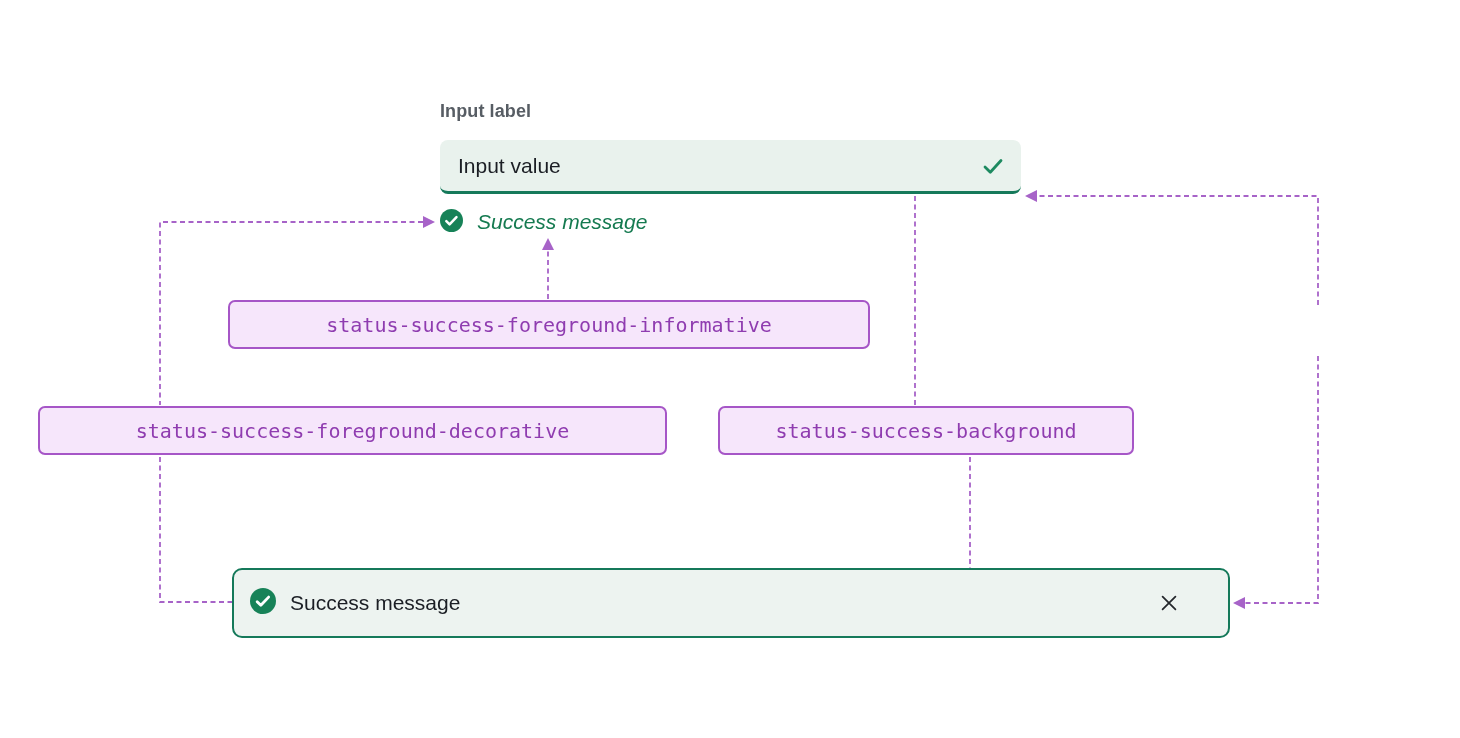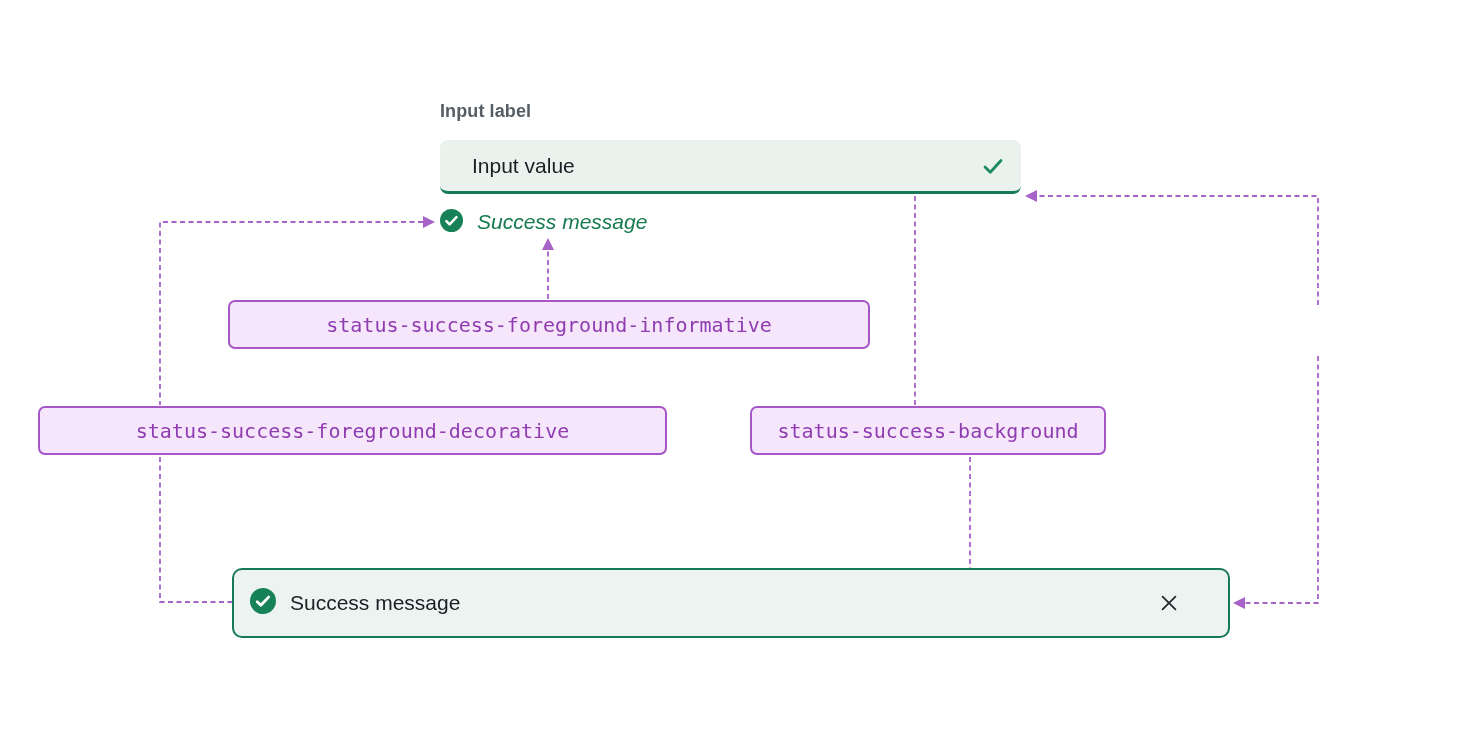--- a/index.html
+++ b/index.html
@@ -12,21 +12,21 @@
   .connectors polygon{fill:#a763c8;stroke:none;}
 
   
   .field-label{
     position:absolute;left:440px;top:101px;
     font-size:18px;font-weight:700;color:#575d64;letter-spacing:.1px;
   }
   .input{
     position:absolute;left:440px;top:140px;width:581px;height:54px;box-sizing:border-box;
     background:#e9f2ed;border-radius:8px;border-bottom:3px solid #15795a;
-    display:flex;align-items:center;padding:0 16px 0 32px;
+    display:flex;align-items:center;padding:0 16px 0 18px;
   }
   .input-value{font-size:21px;color:#1b1e24;flex:1;}
   .input-check{width:24px;height:24px;flex:0 0 auto;}
 
   .inline-success{
     position:absolute;left:440px;top:210px;height:24px;
     display:flex;align-items:center;gap:14px;
   }
   .inline-success .msg{
     font-size:21px;font-style:italic;font-weight:500;color:#157a50;
@@ -37,21 +37,21 @@
   .token{
     position:absolute;box-sizing:border-box;height:49px;
     background:#f6e6fb;border:2px solid #a656c7;border-radius:7px;
     display:flex;align-items:center;justify-content:center;
     font-family:"DejaVu Sans Mono","Liberation Mono",monospace;
     font-size:20px;color:#8f3cb0;white-space:nowrap;
   }
   .token-informative{left:228px;top:300px;width:642px;}
   .token-bordercolor{left:962px;top:306px;width:460px;height:48px;}
   .token-decorative{left:38px;top:406px;width:629px;}
-  .token-background{left:750px;top:406px;width:356px;}
+  .token-background{left:718px;top:406px;width:416px;}
 
   
   .alert{
     position:absolute;left:232px;top:568px;width:998px;height:70px;box-sizing:border-box;
     background:#edf3f0;border:2px solid #15795a;border-radius:10px;
     display:flex;align-items:center;padding:0 20px 0 16px;gap:14px;
   }
   .alert .msg{font-size:21px;color:#1b1e24;flex:1;}
   .alert-close{
     background:none;border:none;padding:4px;cursor:pointer;line-height:0;

